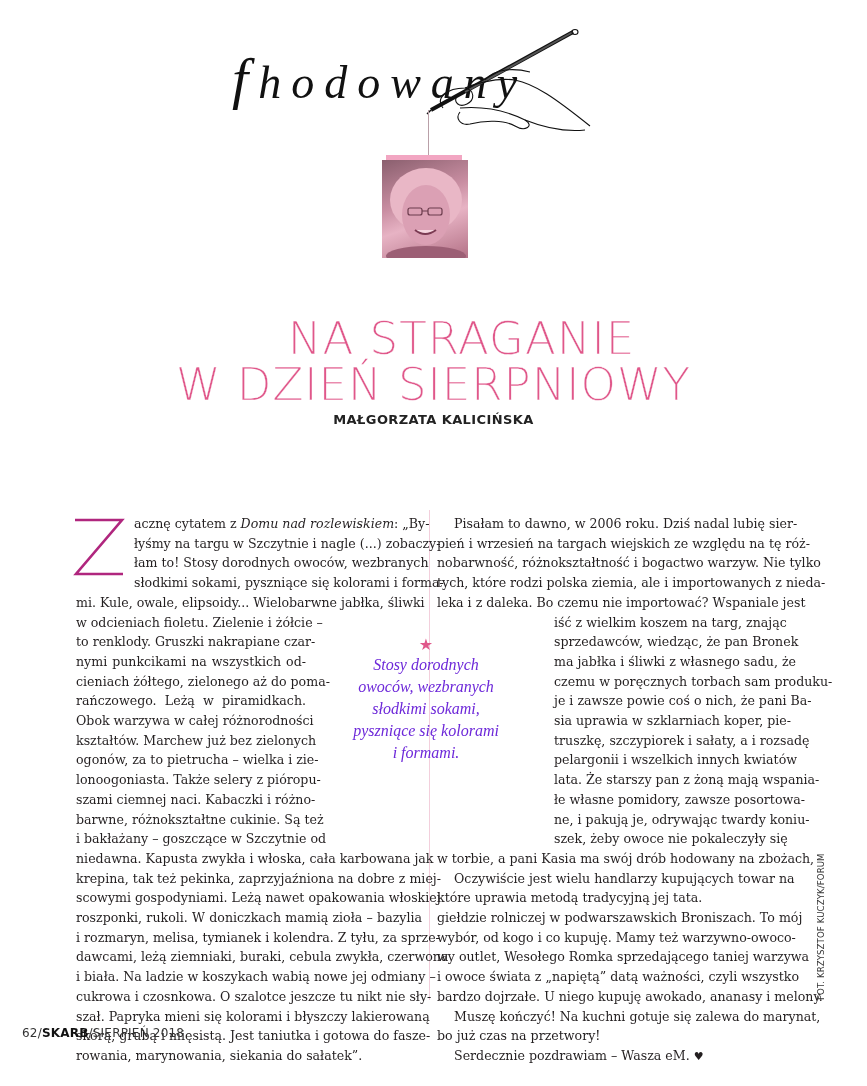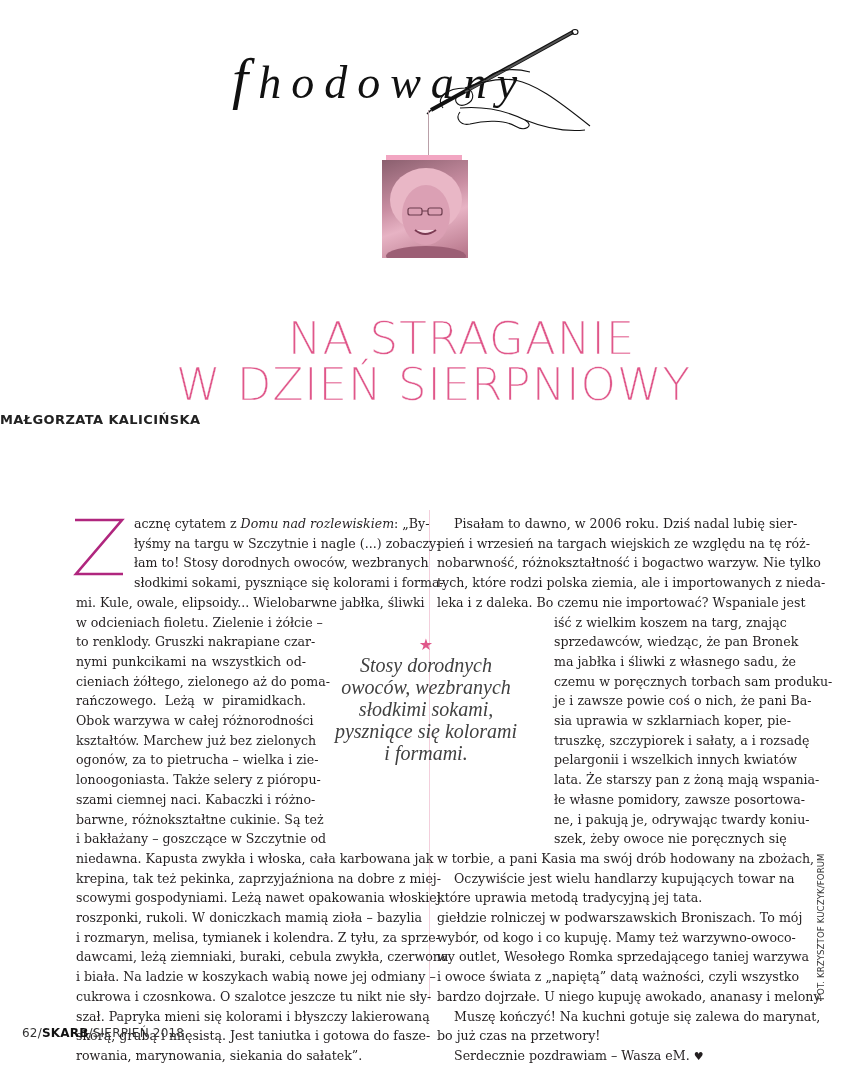--- a/index.html
+++ b/index.html
@@ -10,39 +10,39 @@
   .hand { position:absolute; left:425px; top:28px; width:170px; height:110px; }
   .hang-line { position:absolute; left:428px; top:110px; width:1px; height:48px; background:#b9a0a8; }
 
   .author-photo { position:absolute; left:382px; top:155px; width:86px; height:103px; }
   .author-photo .band { position:absolute; left:4px; top:0; width:76px; height:6px; background:#f2a6c2; }
   .author-photo .pic { position:absolute; left:0; top:5px; width:86px; height:98px; overflow:hidden; background:linear-gradient(160deg,#8a5f6e 0%,#c98ea2 40%,#e7b3c4 60%,#b37186 100%); }
 
   .title { position:absolute; left:0; width:867px; text-align:center; font-family:"DejaVu Sans", sans-serif; font-weight:200; color:#e0578a; font-size:45px; letter-spacing:1px; line-height:1; -webkit-text-stroke:0.3px #fff; }
   .title.l1 { top:316px;margin-left:28px; }
   .title.l2 { top:362px; }
-  .byline { position:absolute; left:0; width:867px; top:412px; text-align:left; font-family:"DejaVu Sans", sans-serif; font-size:13px; font-weight:bold; letter-spacing:0.4px; color:#222; }
+  .byline { position:absolute; left:0; width:867px; top:412px; text-align:center; font-family:"DejaVu Sans", sans-serif; font-size:13px; font-weight:bold; letter-spacing:0.4px; color:#222; }
 
   .col { position:absolute; font-size:12.6px; line-height:19.7px; text-align:justify; color:#231f20; }
   .col-left { left:76px; top:514px; width:346px; }
   .col-right { left:437px; top:514px; width:345px; }
   .line { display:block; text-align:justify; text-align-last:justify; white-space:nowrap; overflow:visible; }
   .line.last { text-align-last:left; }
   .indent { padding-left:17px; }
 
   .dropcap { position:absolute; left:72px; top:516px; width:54px; height:62px; }
   .col-left .dc-line { padding-left:58px; }
   .col-left .narrow { width:230px; }
   .col-right .narrow { margin-left:117px; width:228px; }
 
   .divider { position:absolute; left:429px; top:510px; width:1px; height:490px; background:#f3cfdc; }
 
   .pullquote { position:absolute; left:326px; top:636px; width:200px; text-align:center; }
   .pullquote .star { color:#e0578a; font-size:16px; line-height:18px; display:block; }
-  .pullquote .q { font-family:"Liberation Serif", serif; font-style:italic; font-size:20px; line-height:22px; color:#404040;text-align:center; }
+  .pullquote .q { font-family:"Liberation Serif", serif; font-style:italic; font-size:16px; line-height:22px; color:#6d28d9;text-align:center; }
 
   .footer { position:absolute; left:22px; top:1026px; font-family:"DejaVu Sans", sans-serif; font-size:12px; color:#333; letter-spacing:0.2px; }
   .footer b { font-weight:bold; color:#111; }
   .credit { position:absolute; left:816px; top:1000px; transform-origin:0 0; transform:rotate(-90deg); font-family:"DejaVu Sans", sans-serif; font-size:8.6px; color:#333; white-space:nowrap; letter-spacing:0.1px; }
   .heart { font-size:11px; }
 </style>
 </head>
 <body>
 
 <div class="section-label"><span class="big-f">f</span><span>hodowany</span></div>
@@ -129,21 +129,21 @@
   <span class="line narrow">sprzedawców, wiedząc, że pan Bronek</span>
   <span class="line narrow">ma jabłka i śliwki z własnego sadu, że</span>
   <span class="line narrow">czemu w poręcznych torbach sam produku-</span>
   <span class="line narrow">je i zawsze powie coś o nich, że pani Ba-</span>
   <span class="line narrow">sia uprawia w szklarniach koper, pie-</span>
   <span class="line narrow">truszkę, szczypiorek i sałaty, a i rozsadę</span>
   <span class="line narrow">pelargonii i wszelkich innych kwiatów</span>
   <span class="line narrow">lata. Że starszy pan z żoną mają wspania-</span>
   <span class="line narrow">łe własne pomidory, zawsze posortowa-</span>
   <span class="line narrow">ne, i pakują je, odrywając twardy koniu-</span>
-  <span class="line narrow">szek, żeby owoce nie poręcznych się</span>
+  <span class="line narrow">szek, żeby owoce nie pokaleczyły się</span>
   <span class="line">w torbie, a pani Kasia ma swój drób hodowany na zbożach,</span>
   <span class="line indent">Oczywiście jest wielu handlarzy kupujących towar na</span>
   <span class="line last">które uprawia metodą tradycyjną jej tata.</span>
   <span class="line">giełdzie rolniczej w podwarszawskich Broniszach. To mój</span>
   <span class="line">wybór, od kogo i co kupuję. Mamy też warzywno-owoco-</span>
   <span class="line">wy outlet, Wesołego Romka sprzedającego taniej warzywa</span>
   <span class="line">i owoce świata z „napiętą” datą ważności, czyli wszystko</span>
   <span class="line">bardzo dojrzałe. U niego kupuję awokado, ananasy i melony.</span>
   <span class="line indent">Muszę kończyć! Na kuchni gotuje się zalewa do marynat,</span>
   <span class="line last">bo już czas na przetwory!</span>

